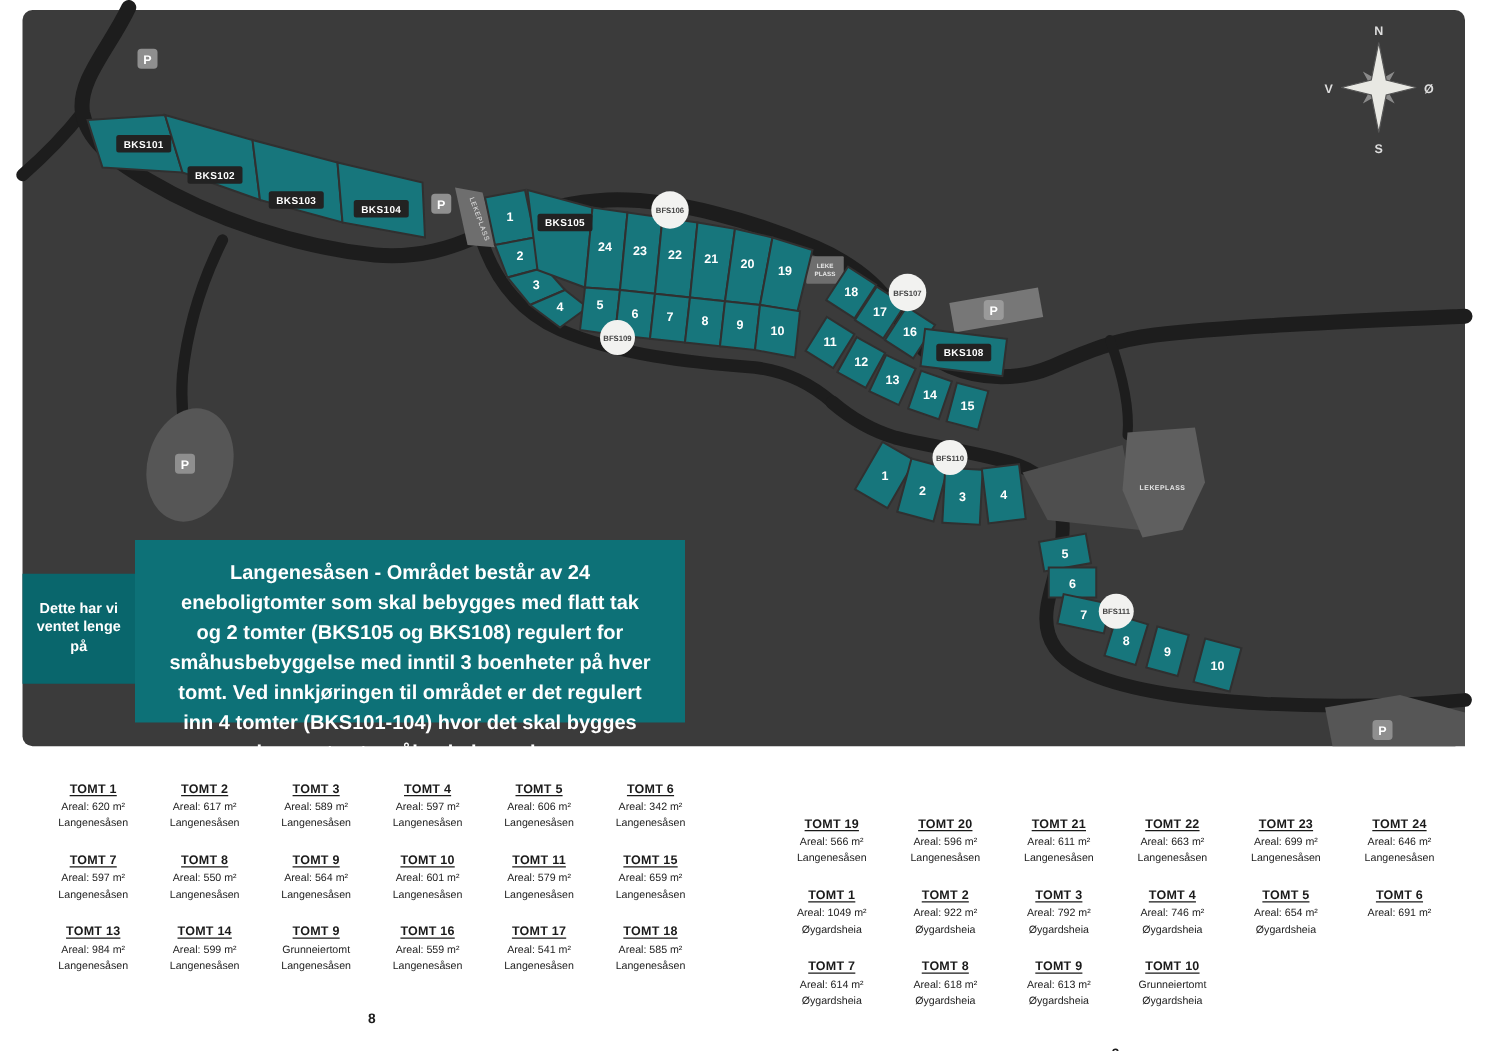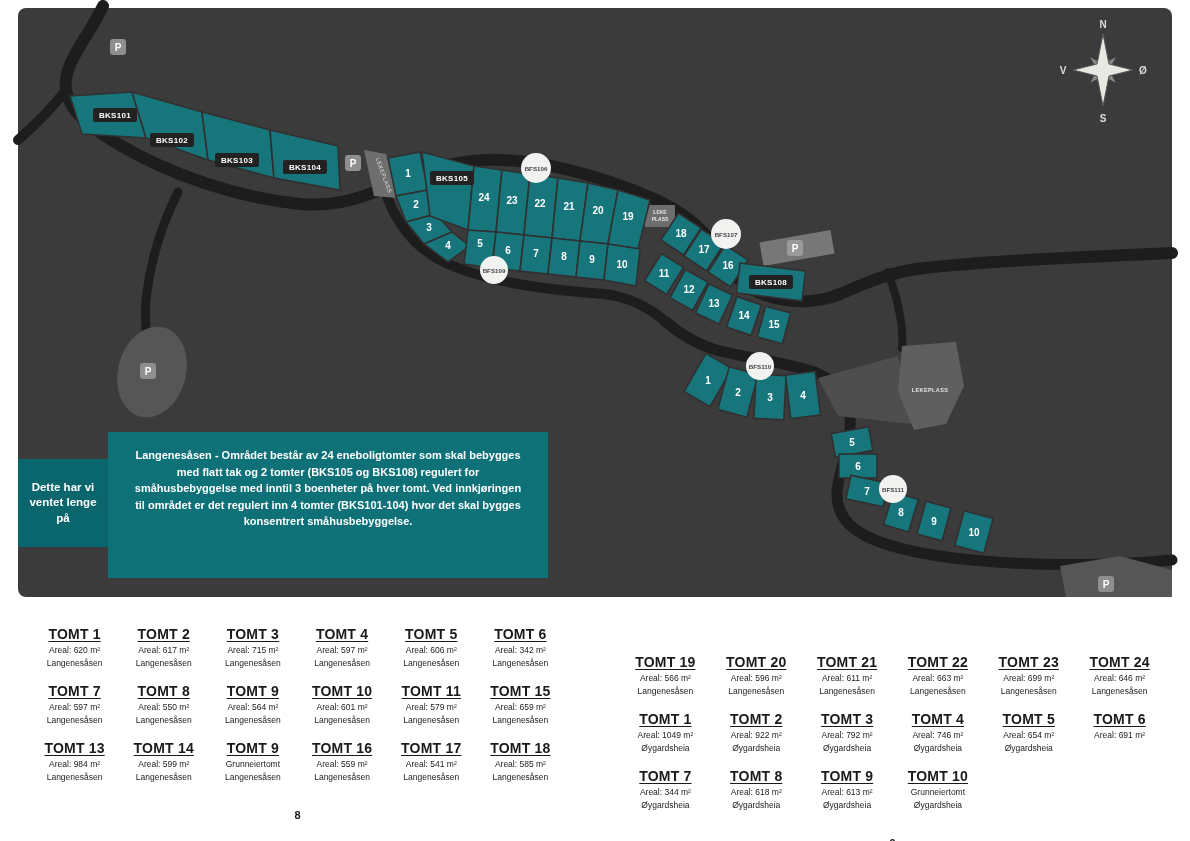--- a/index.html
+++ b/index.html
@@ -7,30 +7,30 @@
            font-family:"Liberation Sans", sans-serif; overflow:hidden; }
   .map-svg { position:absolute; left:0; top:0; }
   .map-svg text { font-family:"Liberation Sans", sans-serif; }
 
   .info-side { position:absolute; left:18px; top:459px; width:90px; height:88px;
                background:#09666c; color:#fff; display:flex; align-items:center; justify-content:center;
                text-align:center; font-weight:bold; font-size:11.5px; line-height:1.35;
                padding:0 9px; box-sizing:border-box; }
   .info-main { position:absolute; left:108px; top:432px; width:440px; height:146px;
                background:#0d7177; color:#fff; box-sizing:border-box; padding:15px 26px;
-               font-size:11px; font-weight:600; line-height:1.5; text-align:center; }
+               font-size:16px; font-weight:600; line-height:1.5; text-align:center; }
   .info-main p { margin:0 0 14px 0; }
   .info-main p:last-child { margin:0; }
 
   .listings { position:absolute; left:0; top:626px; width:1190px; display:flex; color:#1a1a1a; }
   .page-left  { margin-left:30px; width:535px; }
   .page-right { margin-left:55px; width:545px;margin-top:28px; }
   .grid { display:grid; grid-template-columns:repeat(6,1fr); row-gap:14px; }
   .cell { text-align:center; min-height:43px; }
-  .tomt-title { font-size:14px; font-weight:bold; letter-spacing:.2px;
+  .tomt-title { font-size:10px; font-weight:bold; letter-spacing:.2px;
                 text-decoration:underline; text-underline-offset:2px; }
   .tomt-area, .tomt-loc { font-size:8.5px; color:#222; margin-top:3px; }
   .page-num { text-align:center; font-weight:bold; font-size:11px; margin-top:26px; }
 </style>
 </head>
 <body>
 
 <div class="sheet">
 
 <svg class="map-svg" width="1190" height="600" viewBox="0 0 1190 600">
@@ -253,21 +253,21 @@
             <div class="tomt-area">Areal: 620 m²</div>
             <div class="tomt-loc">Langenesåsen</div>
           </div>
       <div class="cell">
             <div class="tomt-title">TOMT 2</div>
             <div class="tomt-area">Areal: 617 m²</div>
             <div class="tomt-loc">Langenesåsen</div>
           </div>
       <div class="cell">
             <div class="tomt-title">TOMT 3</div>
-            <div class="tomt-area">Areal: 715 m²</div>
+            <div class="tomt-area">Areal: 589 m²</div>
             <div class="tomt-loc">Langenesåsen</div>
           </div>
       <div class="cell">
             <div class="tomt-title">TOMT 4</div>
             <div class="tomt-area">Areal: 597 m²</div>
             <div class="tomt-loc">Langenesåsen</div>
           </div>
       <div class="cell">
             <div class="tomt-title">TOMT 5</div>
             <div class="tomt-area">Areal: 606 m²</div>
@@ -403,21 +403,21 @@
             <div class="tomt-loc">Øygardsheia</div>
           </div>
       <div class="cell">
             <div class="tomt-title">TOMT 6</div>
             <div class="tomt-area">Areal: 691 m²</div>
             <div class="tomt-loc"></div>
           </div>
 
       <div class="cell">
             <div class="tomt-title">TOMT 7</div>
-            <div class="tomt-area">Areal: 344 m²</div>
+            <div class="tomt-area">Areal: 614 m²</div>
             <div class="tomt-loc">Øygardsheia</div>
           </div>
       <div class="cell">
             <div class="tomt-title">TOMT 8</div>
             <div class="tomt-area">Areal: 618 m²</div>
             <div class="tomt-loc">Øygardsheia</div>
           </div>
       <div class="cell">
             <div class="tomt-title">TOMT 9</div>
             <div class="tomt-area">Areal: 613 m²</div>

